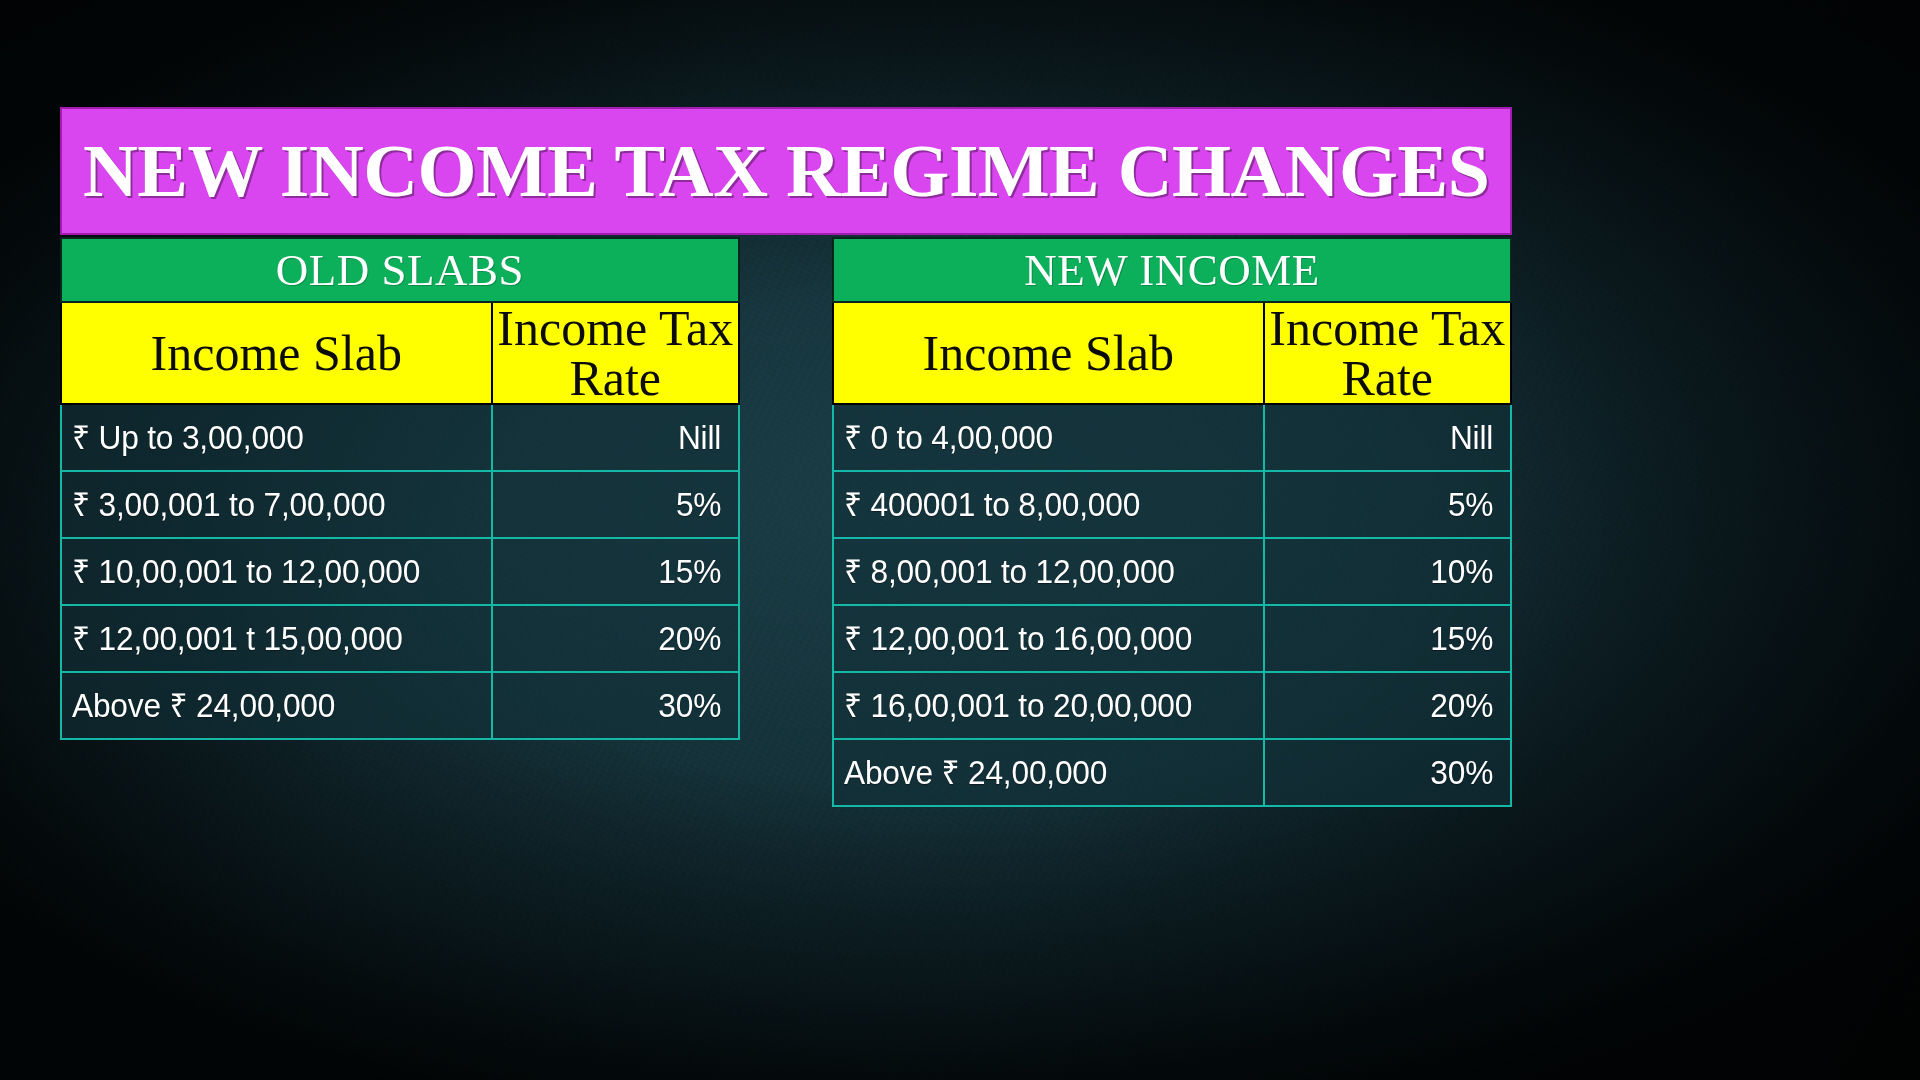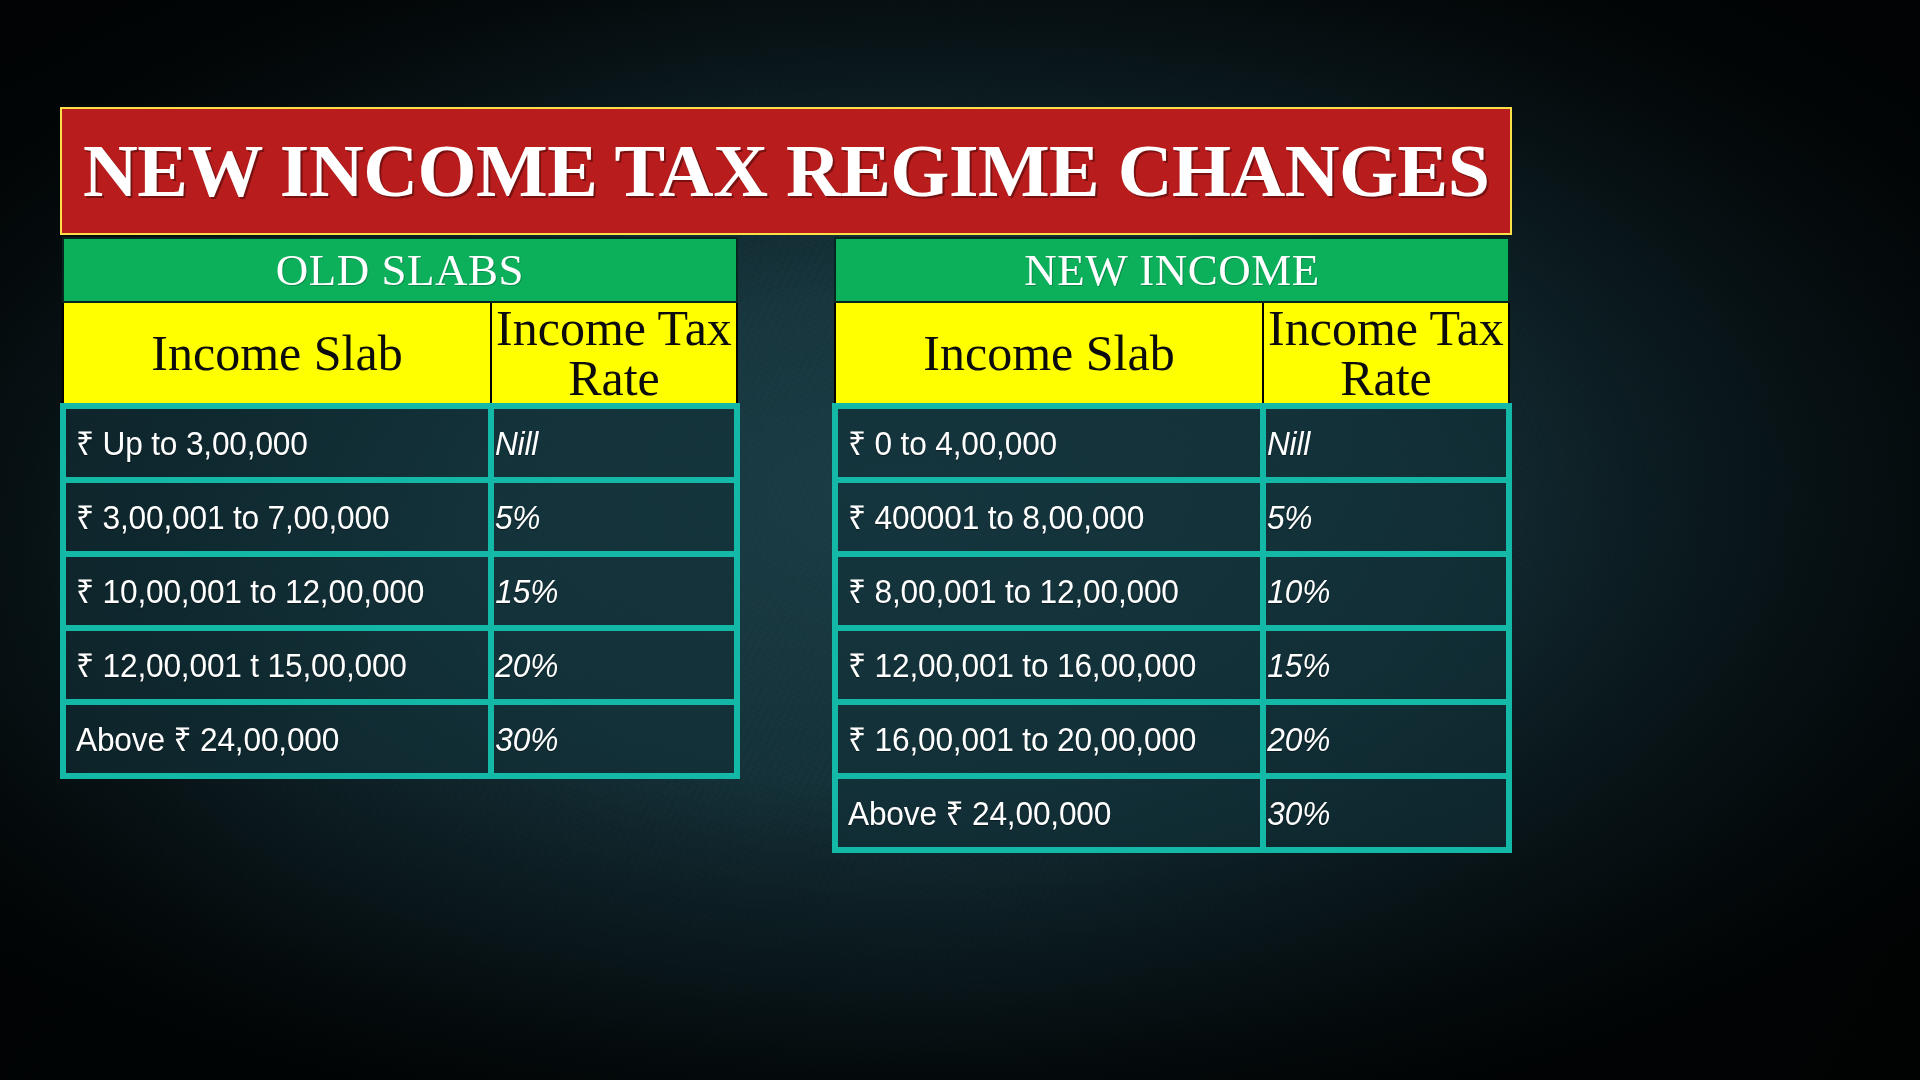--- a/index.html
+++ b/index.html
@@ -41,22 +41,22 @@
     z-index: 2;
     left: 60px;
     top: 107px;
     width: 1452px;
   }
 
   
   #title-banner {
     width: 1452px;
     height: 128px;
-    background: #b91c1c;
-    border: 2px solid #fde047;
+    background: #d946ef;
+    border: 2px solid #a21caf;
     display: flex;
     align-items: center;
     justify-content: center;
   }
   #title-text {
     font-family: "Liberation Serif", "DejaVu Serif", serif;
     font-weight: bold;
     font-size: 73px;
     line-height: 1;
     color: #ffffff;
@@ -113,30 +113,29 @@
   .yellow-head-text {
     font-family: "Liberation Serif", "DejaVu Serif", serif;
     font-size: 50px;
     color: #0c0c0c;
     line-height: 1;
     display: inline-block;
   }
 
   
   .data-row td {
-    border: 6px solid #14b8a6;
-    height: 74px;
+    border: 2px solid #14b8a6;
+    height: 56px;
     padding: 0 0 0 10px;
     vertical-align: middle;
     background: rgba(17,48,57,0.62);
   }
   .data-row td.rate-cell {
-    text-align: left;
-    padding: 0;
-    font-style: italic;
+    text-align: right;
+    padding: 16px;
   }
   .cell-text {
     font-family: "Liberation Sans", sans-serif;
     font-size: 33px;
     color: #ffffff;
     line-height: 1;
     white-space: nowrap;
     letter-spacing: -0.2px;
     transform: scaleX(0.96);
     transform-origin: left center;

